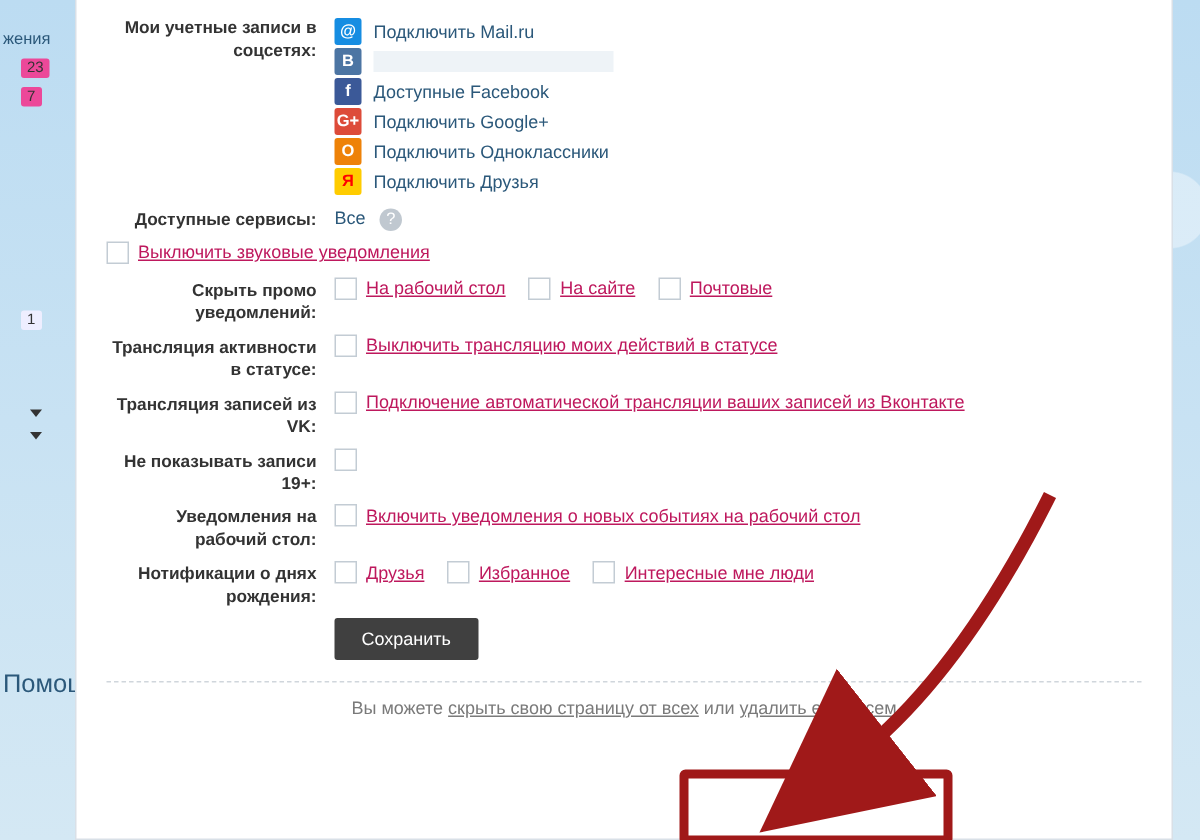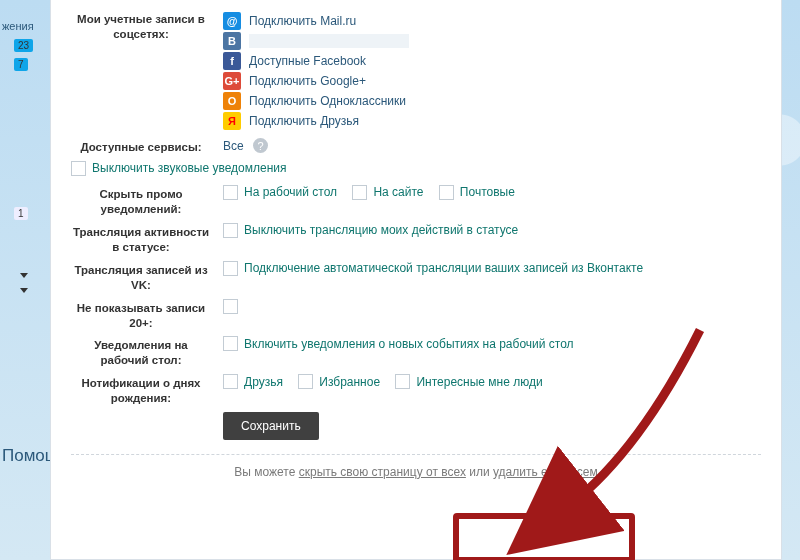--- a/index.html
+++ b/index.html
@@ -4,41 +4,41 @@
 <style>
   html,body{margin:0;padding:0;font-family:Tahoma,Arial,sans-serif;font-size:12px;color:#333;background:#c8e0f0;}
   body{width:800px;height:560px;overflow:hidden;position:relative;}
   
   .bg{position:absolute;inset:0;background:
       radial-gradient(circle at 740px 60px, rgba(255,255,255,.5) 0 20px,transparent 21px),
       radial-gradient(circle at 780px 140px, rgba(255,255,255,.4) 0 25px,transparent 26px),
       linear-gradient(#bcdcf2,#d4e8f4);}
   .leftcol{position:absolute;left:0;top:16px;width:40px;height:100%;}
   .leftcol .lnk{color:#2b587a;font-size:11px;padding:4px 2px;display:block;}
-  .badge{display:inline-block;background:#0ea5e9;color:#333;font-size:10px;padding:1px 4px;border-radius:2px;margin:3px 0 3px 14px;}
+  .badge{display:inline-block;background:#ec4899;color:#333;font-size:10px;padding:1px 4px;border-radius:2px;margin:3px 0 3px 14px;}
   .caret{width:0;height:0;border-left:4px solid transparent;border-right:4px solid transparent;border-top:5px solid #333;margin:10px 0 10px 20px;}
   .help{position:absolute;bottom:110px;left:2px;color:#2b587a;font-size:17px;}
   .panel{position:absolute;left:50px;top:0;right:18px;bottom:0;background:#fff;border:1px solid #d9e0e7;border-top:none;padding:4px 20px 10px 20px;box-sizing:border-box;}
   .row{display:flex;align-items:flex-start;margin:6px 0;}
-  .lab{width:140px;text-align:center;color:#333;font-weight:bold;font-size:11.5px;padding-right:12px;padding-top:2px;line-height:1.3;}
+  .lab{width:140px;text-align:right;color:#333;font-weight:bold;font-size:11.5px;padding-right:12px;padding-top:2px;line-height:1.3;}
   .val{flex:1;font-size:12px;color:#333;}
   .social{display:flex;align-items:center;margin:2px 0;}
   .sicon{width:18px;height:18px;border-radius:2px;display:inline-flex;align-items:center;justify-content:center;color:#fff;font-size:11px;font-weight:bold;margin-right:8px;font-family:Arial;}
   .i-mail{background:#168de2;}
   .i-vk{background:#4c75a3;}
   .i-fb{background:#3b5998;}
   .i-gp{background:#dd4b39;}
   .i-ok{background:#ee8208;}
   .i-ya{background:#ffcc00;color:#f00;}
   .slink{color:#2b587a;text-decoration:none;}
   .vkbar{display:inline-block;width:160px;height:14px;background:#eef3f7;}
   .alllink{color:#2b587a;margin-right:6px;}
   .q{display:inline-flex;width:15px;height:15px;border-radius:50%;background:#c0c8d0;color:#fff;align-items:center;justify-content:center;font-size:11px;}
   .cb{display:inline-block;width:15px;height:15px;border:1px solid #c3ccd4;background:#fff;vertical-align:middle;margin-right:6px;box-sizing:border-box;}
-  .cblabel{vertical-align:middle;color:#0f766e;}
+  .cblabel{vertical-align:middle;color:#be185d;text-decoration:underline;}
   .cbwrap{display:inline-flex;align-items:center;margin-right:12px;}
   .savebtn{display:inline-block;background:#404040;color:#fff;padding:7px 18px;border:none;border-radius:2px;font-size:12px;cursor:pointer;}
   hr.sep{border:none;border-top:1px dashed #d0d6dc;margin:14px 0 10px 0;}
   .footer{text-align:center;color:#7a7a7a;font-size:12px;}
   .footer .u{color:#7a7a7a;text-decoration:underline;cursor:pointer;}
   
   .redbox{position:absolute;left:453px;top:513px;width:170px;height:38px;border:6px solid #a01919;border-radius:4px;pointer-events:none;}
   .arrow{position:absolute;pointer-events:none;}
 </style>
 </head>
@@ -139,21 +139,21 @@
     <div class="lab">Трансляция записей из VK:</div>
     <div class="val">
       <span class="cbwrap">
           <span class="cb"></span>
           <span class="cblabel">Подключение автоматической трансляции ваших записей из Вконтакте</span>
         </span>
     </div>
   </div>
 
   <div class="row">
-    <div class="lab">Не показывать записи 20+:</div>
+    <div class="lab">Не показывать записи 19+:</div>
     <div class="val"><span class="cb"></span></div>
   </div>
 
   <div class="row">
     <div class="lab">Уведомления на рабочий стол:</div>
     <div class="val">
       <span class="cbwrap">
           <span class="cb"></span>
           <span class="cblabel">Включить уведомления о новых событиях на рабочий стол</span>
         </span>

